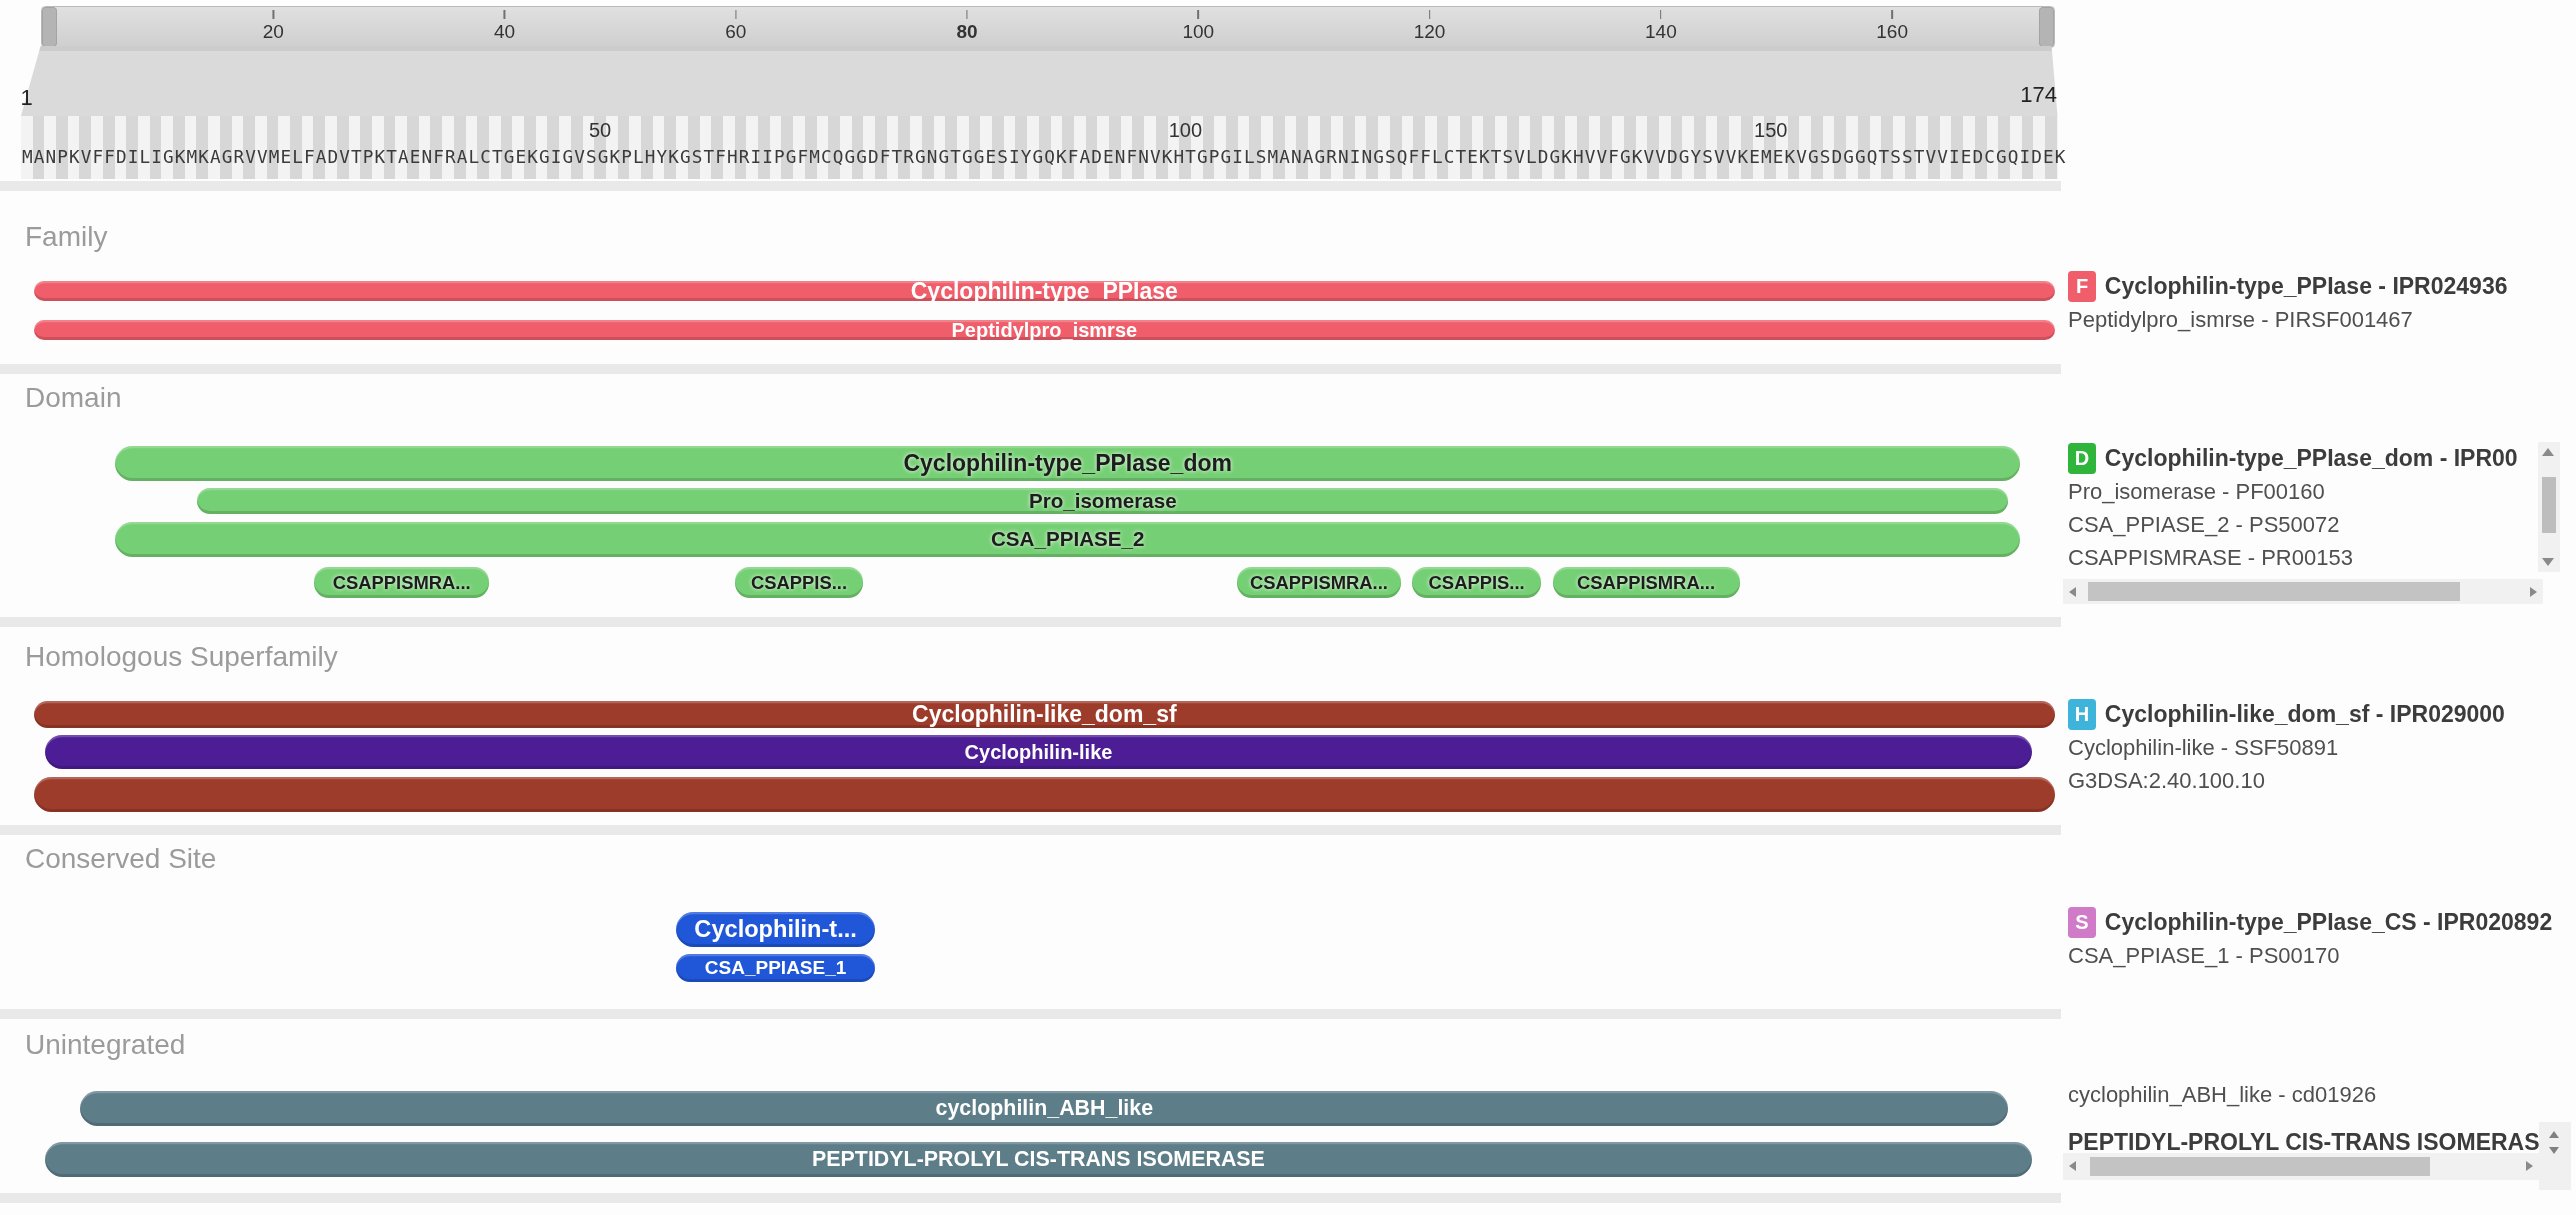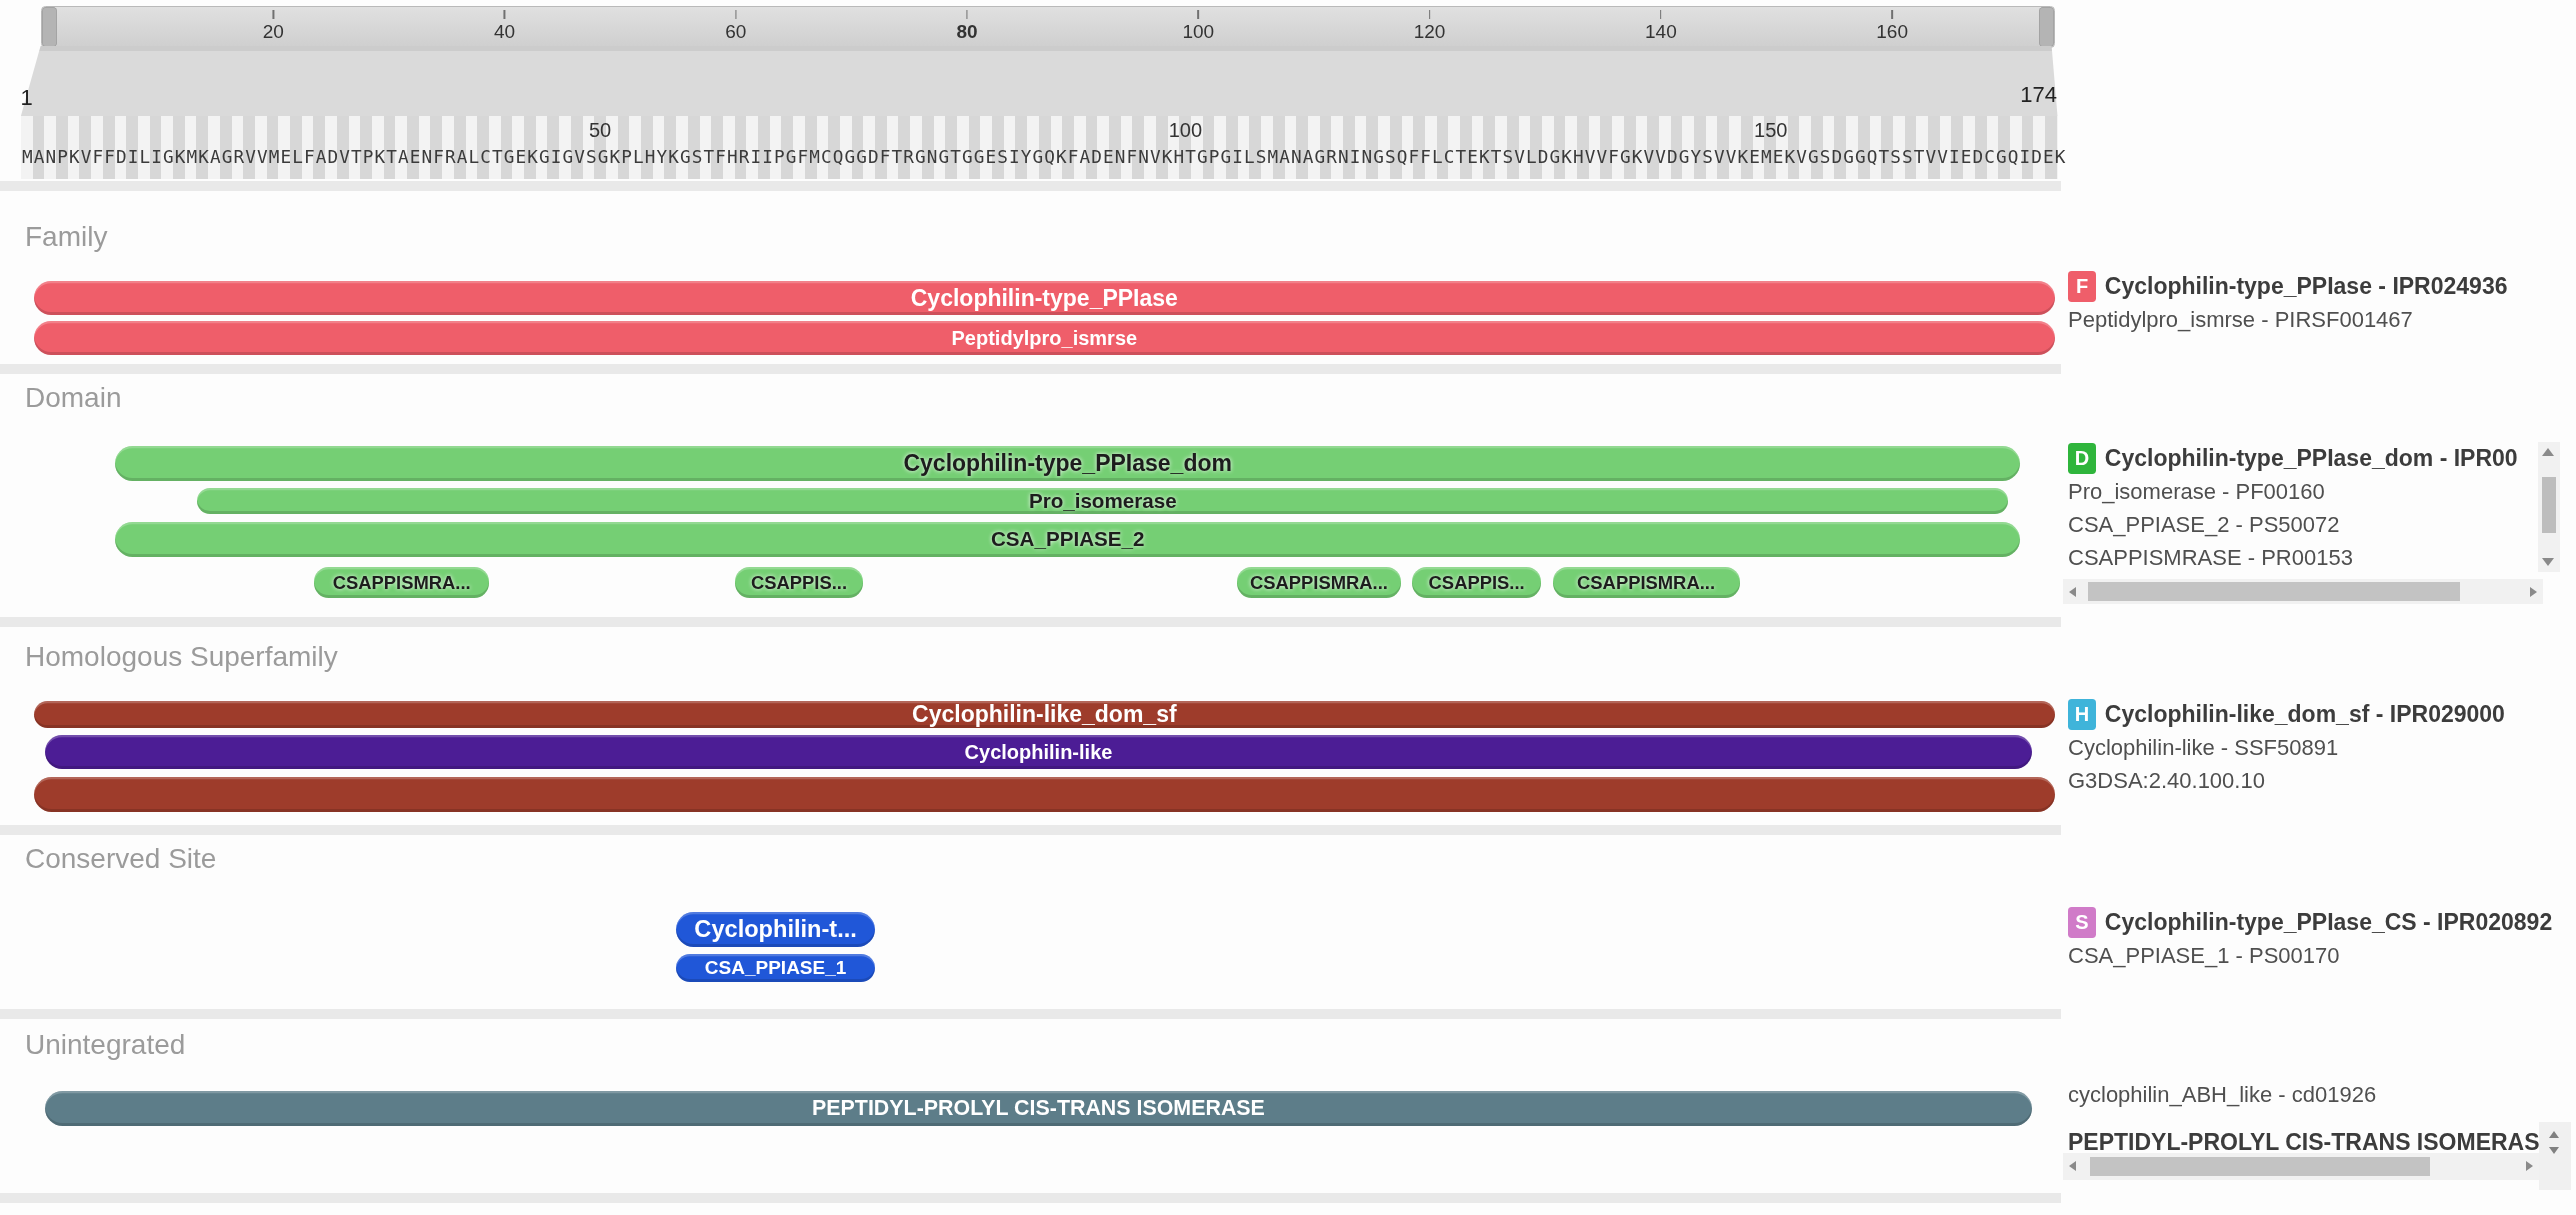--- a/index.html
+++ b/index.html
@@ -41,21 +41,21 @@
   #title-conserved{top:843px}#title-unintegrated{top:1029px}
 
   
   .rows{position:absolute;left:22px;width:2033px;}
   #rows-family{top:281px}#rows-domain{top:446px}#rows-homologous{top:701px}
   #rows-conserved{top:912px}#rows-unintegrated{top:1091px}
   .row{position:relative;}
   .seg{position:absolute;top:0;height:100%;border-radius:19px;display:flex;align-items:center;
     justify-content:center;font-size:21.4px;font-weight:600;white-space:nowrap;overflow:hidden;
     box-shadow:inset 0 2.2px 0 rgba(255,255,255,.22),inset 0 -2.9px 0 rgba(0,0,0,.14);}
-  #rows-family .row{height:34px;margin-bottom:6px}
+  #rows-family .row{height:20px;margin-bottom:19px}
   #rows-family .row1 .seg{font-size:23px}
   #rows-family .row2 .seg{font-size:20px}
   #rows-domain .row{margin-bottom:7.4px}
   #rows-domain .row1{height:35px}#rows-domain .row2{height:26px}
   #rows-domain .row3{height:35px;margin-bottom:10.3px}#rows-domain .row4{height:31px}
   #rows-domain .seg{text-shadow:0 0 4.4px rgba(255,255,255,.95);}
   #rows-domain .row1 .seg{font-size:23px}
   #rows-domain .row2 .seg,#rows-domain .row3 .seg{font-size:20.6px}
   #rows-domain .row4 .seg{font-size:18.4px;font-weight:600;border-radius:14.7px}
   #rows-homologous .row{margin-bottom:7.4px}
@@ -183,20 +183,23 @@
     </div>
   <div class="rows" id="rows-conserved">
       <div class="row row1">
         <div class="seg" style="left: 32.1839%; width: 9.77011%; background: rgb(32, 87, 216); color: rgb(255, 255, 255);">Cyclophilin-t...</div>
       </div>
       <div class="row row2">
         <div class="seg" style="left: 32.1839%; width: 9.77011%; background: rgb(32, 87, 216); color: rgb(255, 255, 255);">CSA_PPIASE_1</div>
       </div>
     </div>
   <div class="rows" id="rows-unintegrated">
+      <div class="row row1">
+        <div class="seg" style="left: 2.87356%; width: 94.8276%; background: rgb(93, 125, 137); color: rgb(255, 255, 255);">cyclophilin_ABH_like</div>
+      </div>
       <div class="row row2">
         <div class="seg" style="left: 1.14943%; width: 97.7011%; background: rgb(93, 125, 137); color: rgb(255, 255, 255);">PEPTIDYL-PROLYL CIS-TRANS ISOMERASE</div>
       </div>
     </div>
 
   <div class="pgroup" id="panel-family">
       <div class="pline bold">
         <span class="badge" style="background: rgb(239, 94, 106);">F</span>
         <span>Cyclophilin-type_PPIase - IPR024936</span>
       </div>

